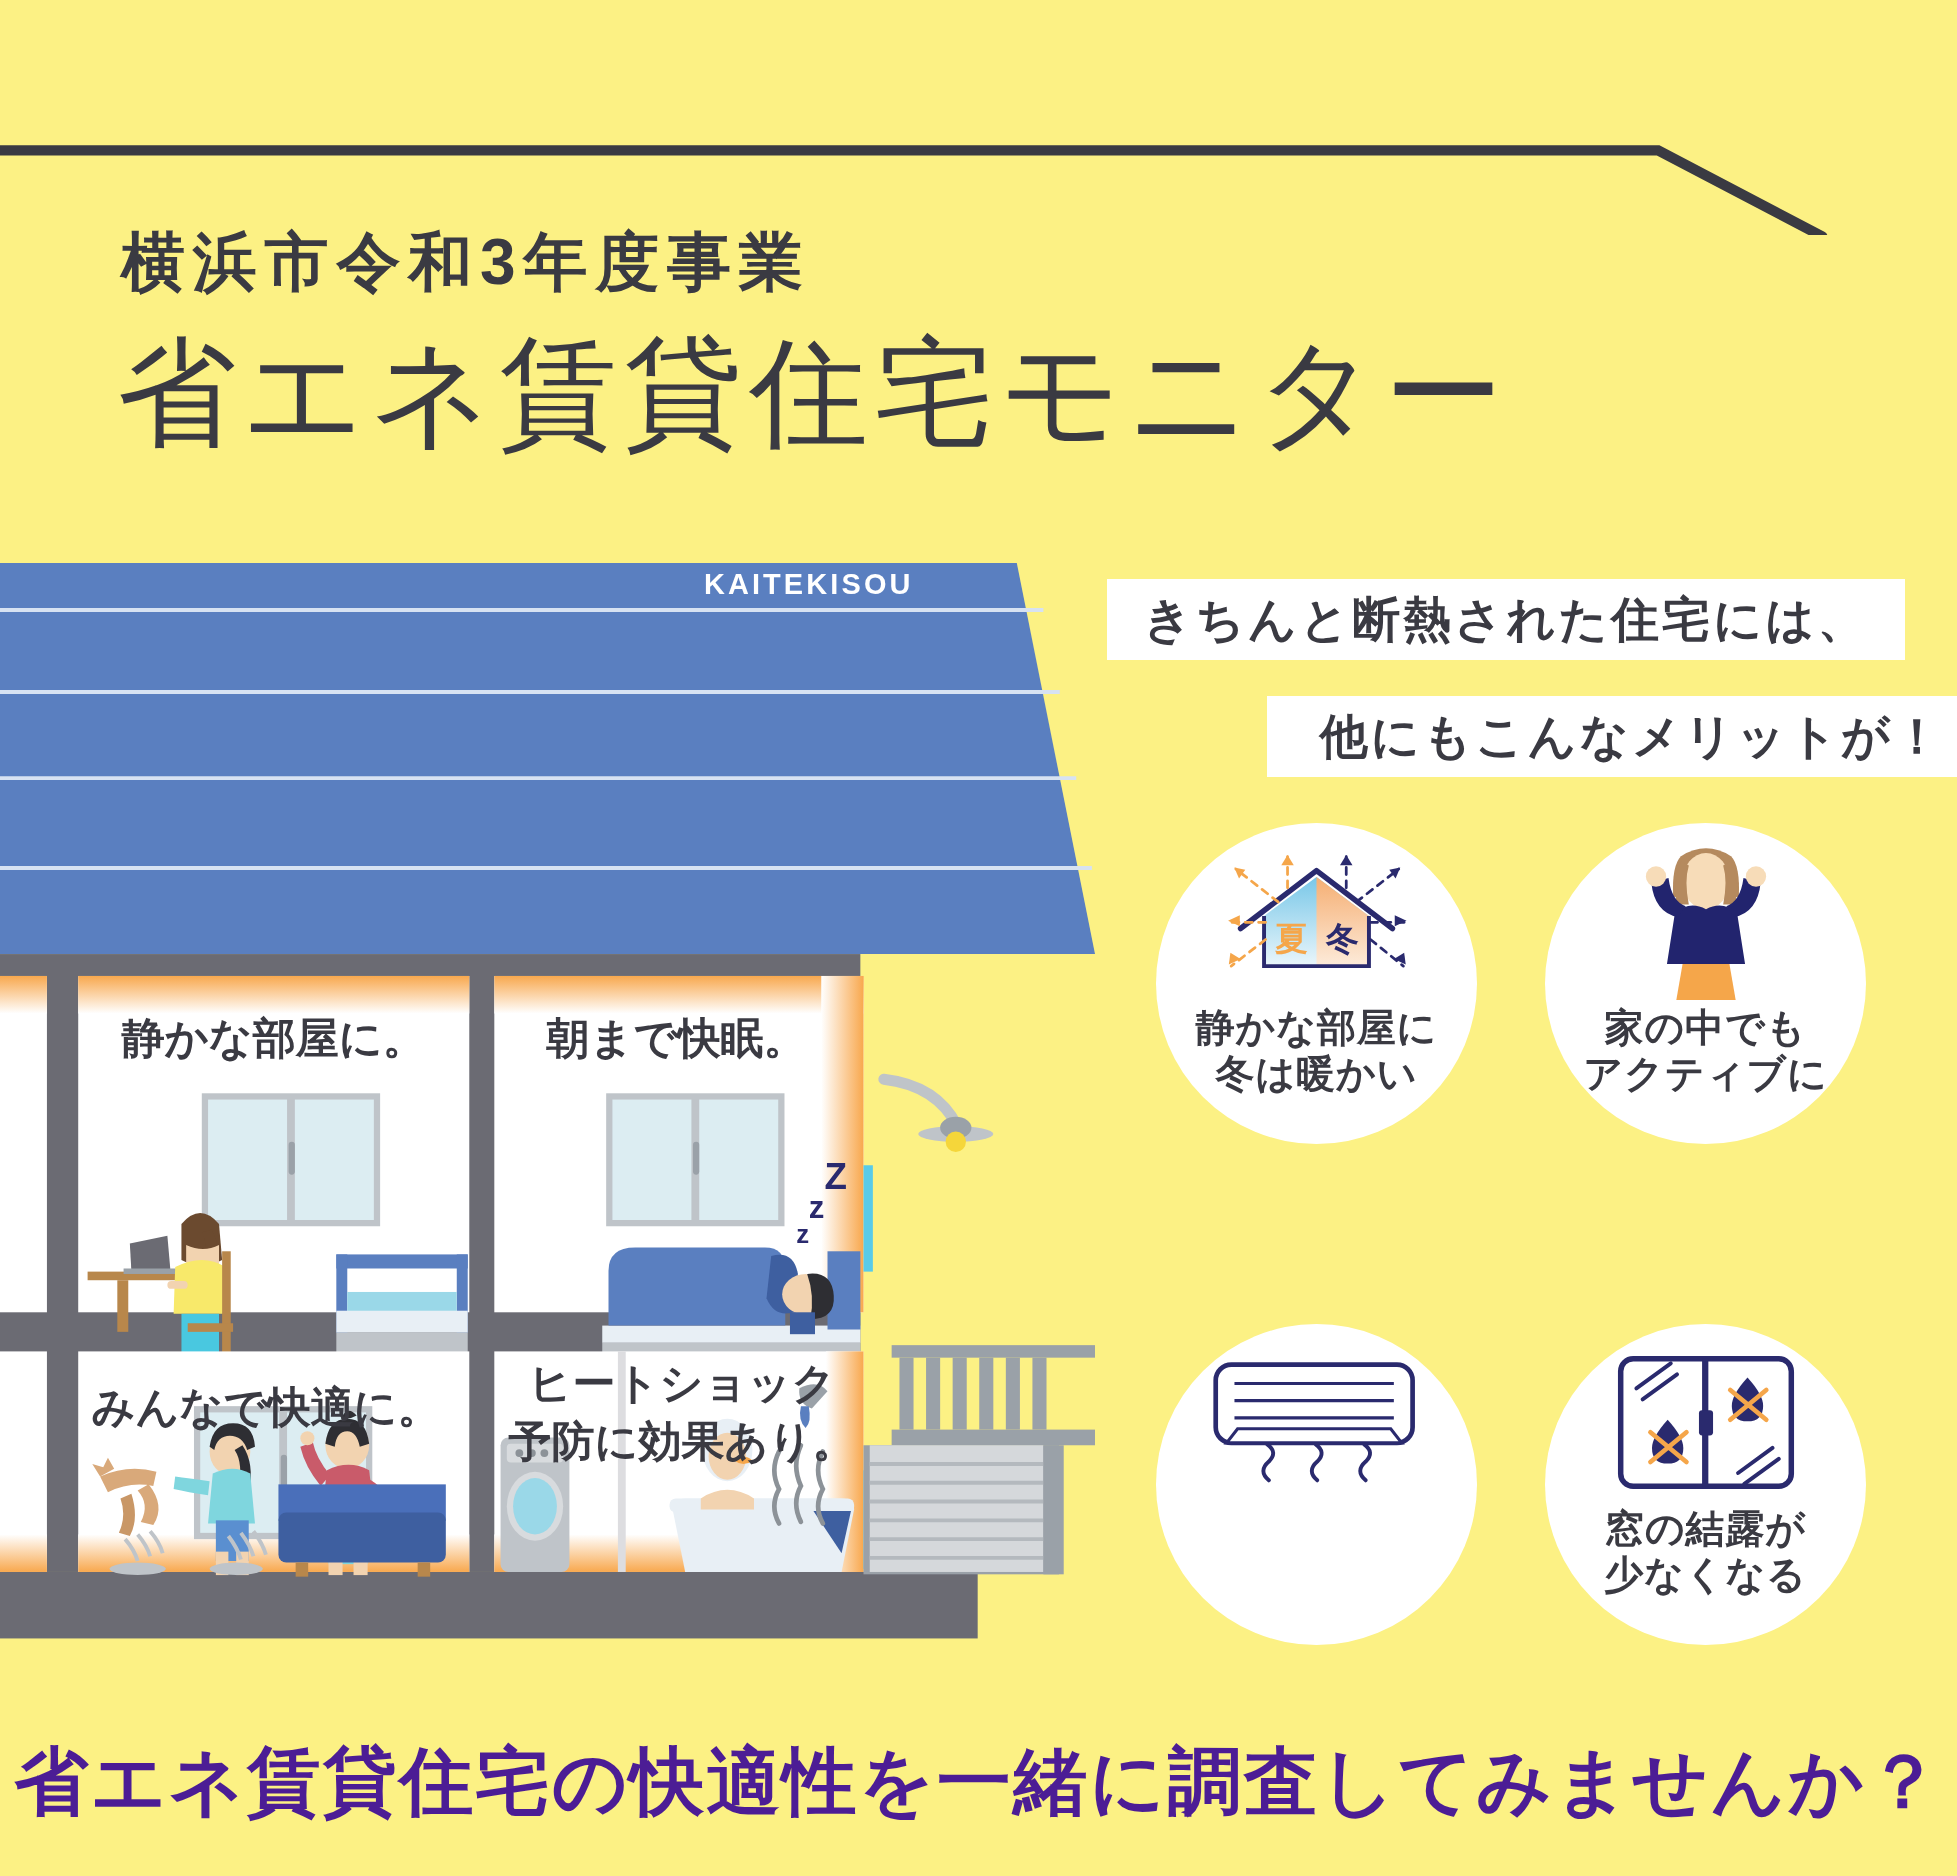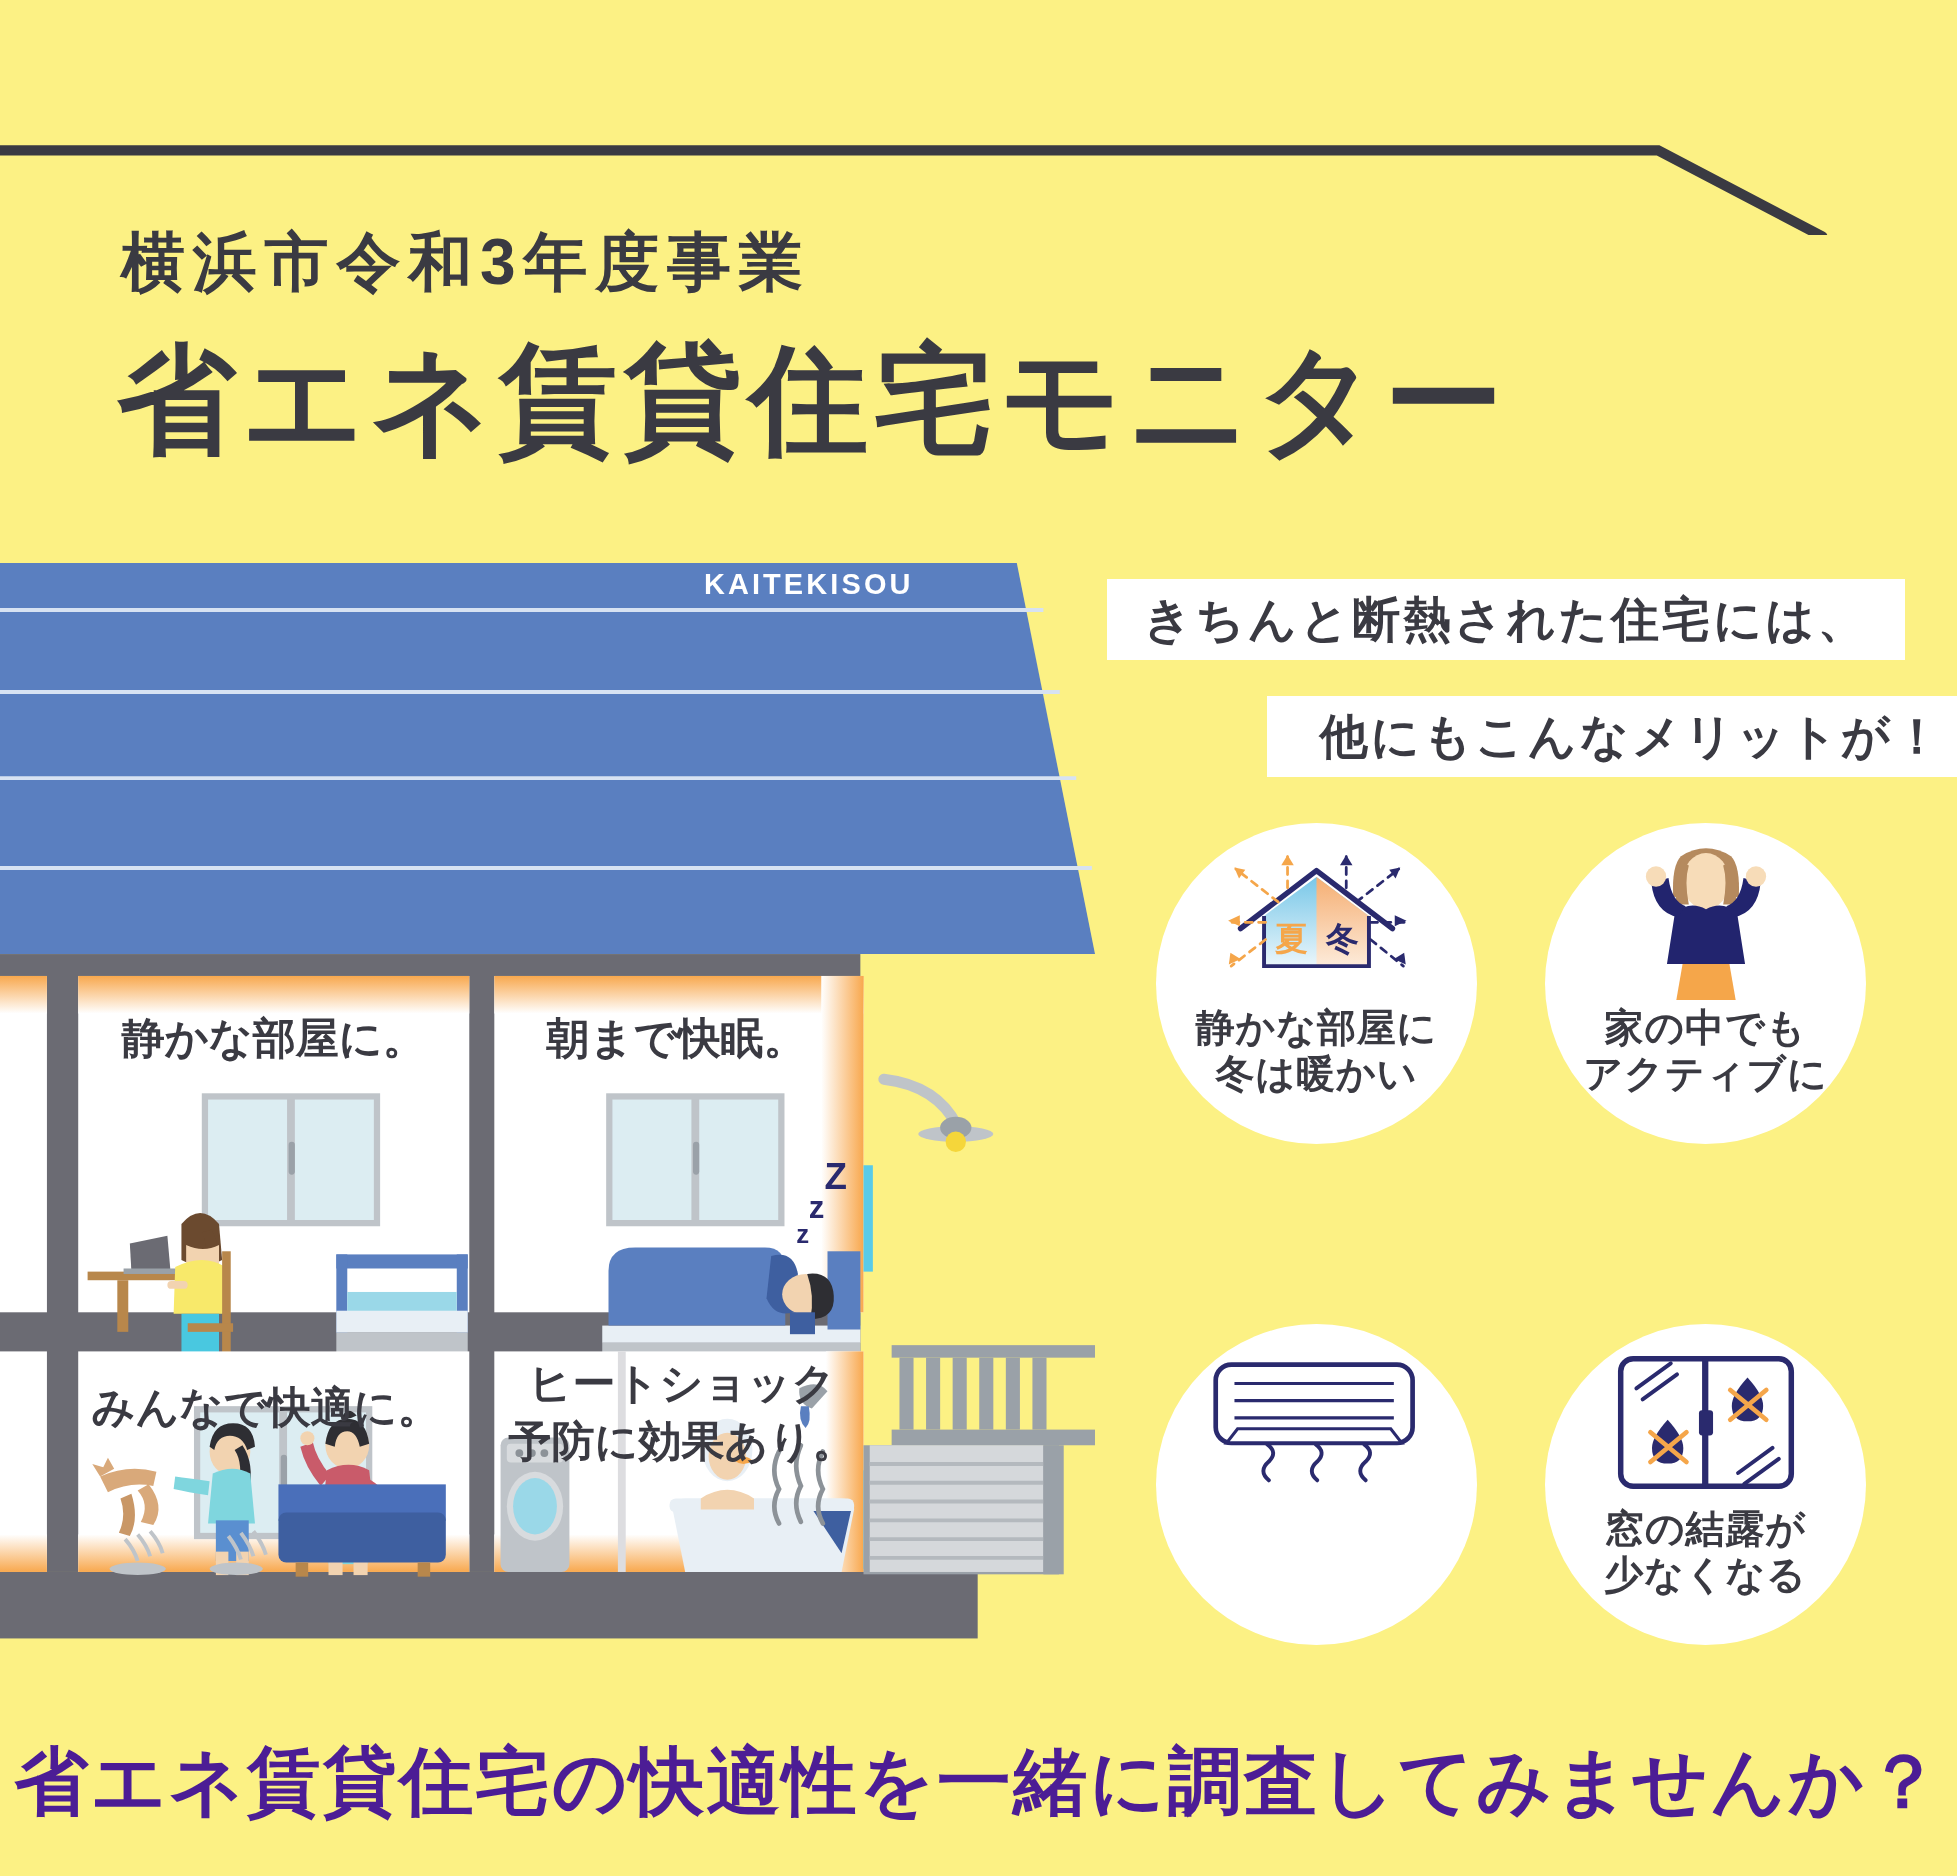--- a/index.html
+++ b/index.html
@@ -19,22 +19,22 @@
   
   .top-rule { position:absolute; left:0; top:141px; width:1957px; height:94px; }
 
   
   .subtitle {
     position:absolute; left:121px; top:219px;
     font-size: 64px; font-weight: 700; letter-spacing: 7.8px;
     color:#3A3A42; white-space:nowrap;
   }
   .maintitle {
-    position:absolute; left:117px; top:321px;
-    font-size: 119px; font-weight: 700; letter-spacing: 6.3px;
+    position:absolute; left:117px; top:314px;
+    font-size: 119px; font-weight: 400; letter-spacing: 6.3px;
     color:#3A3A42; white-space:nowrap;
   }
 
   
   .rbox {
     position:absolute; background:#ffffff;
     color:#3A3A42; font-weight:600; white-space:nowrap;
     display:flex; align-items:center; justify-content:center;
     font-size:48px; letter-spacing:3.1px;
   }

